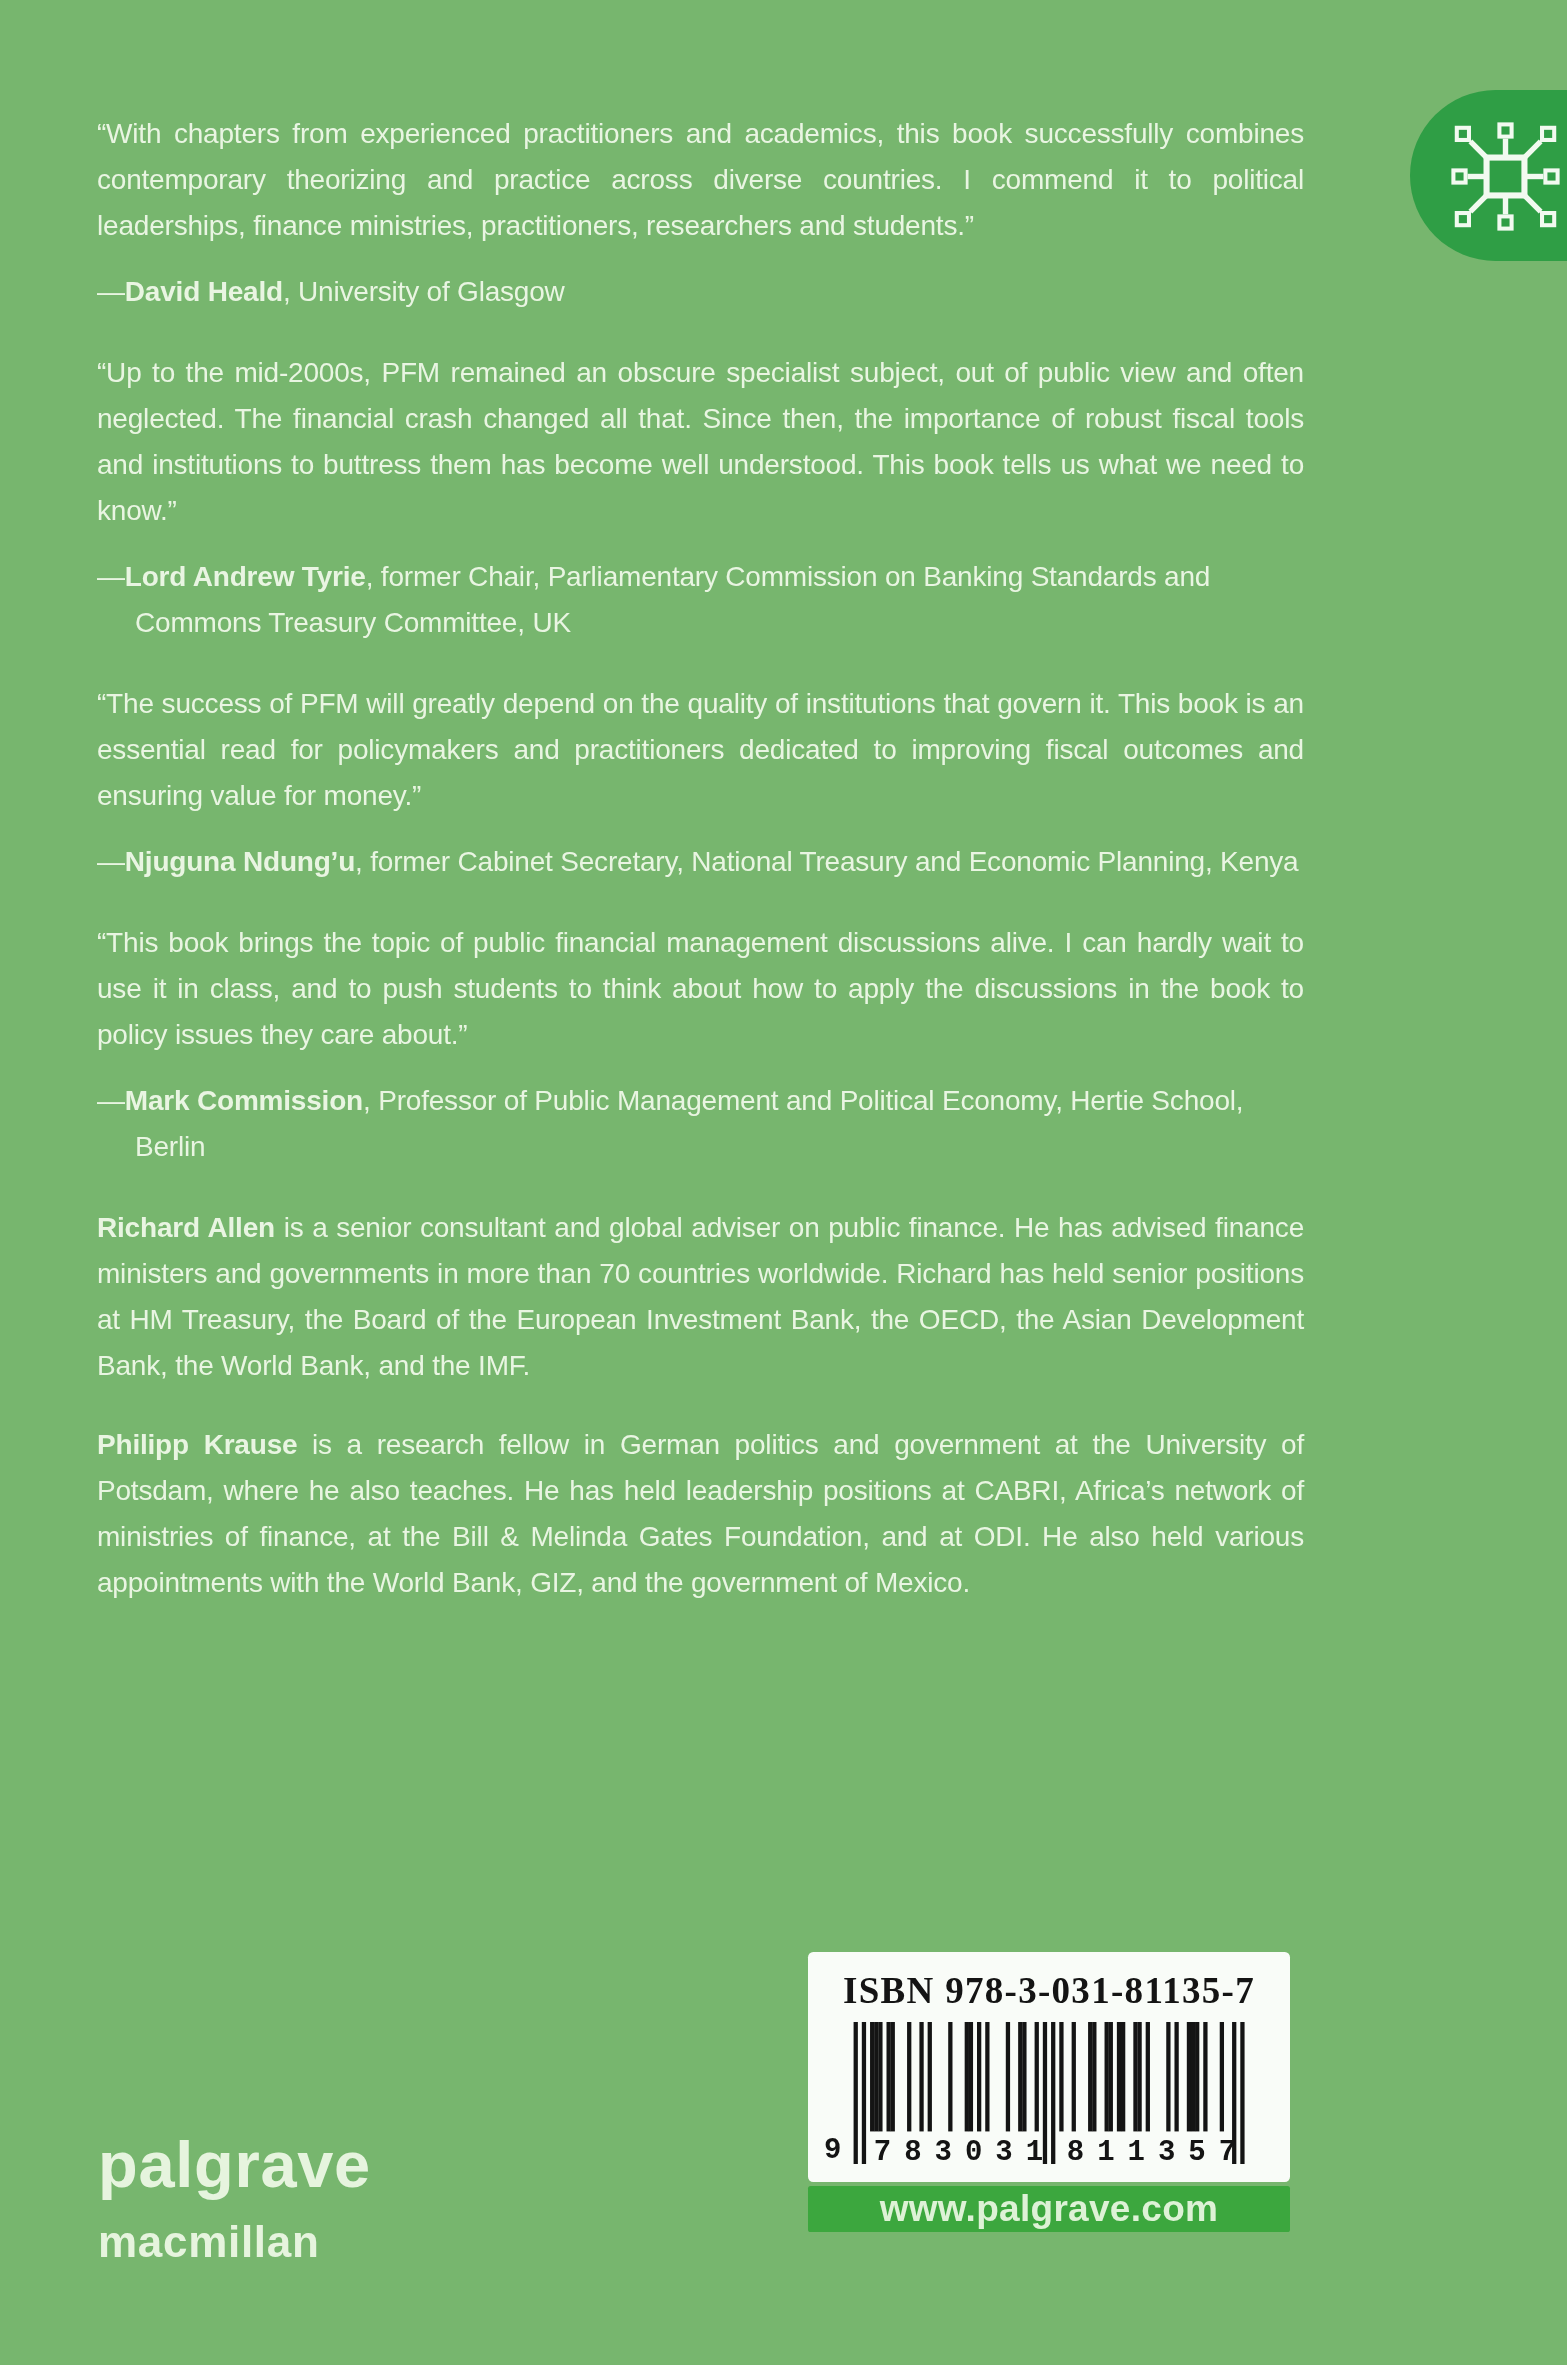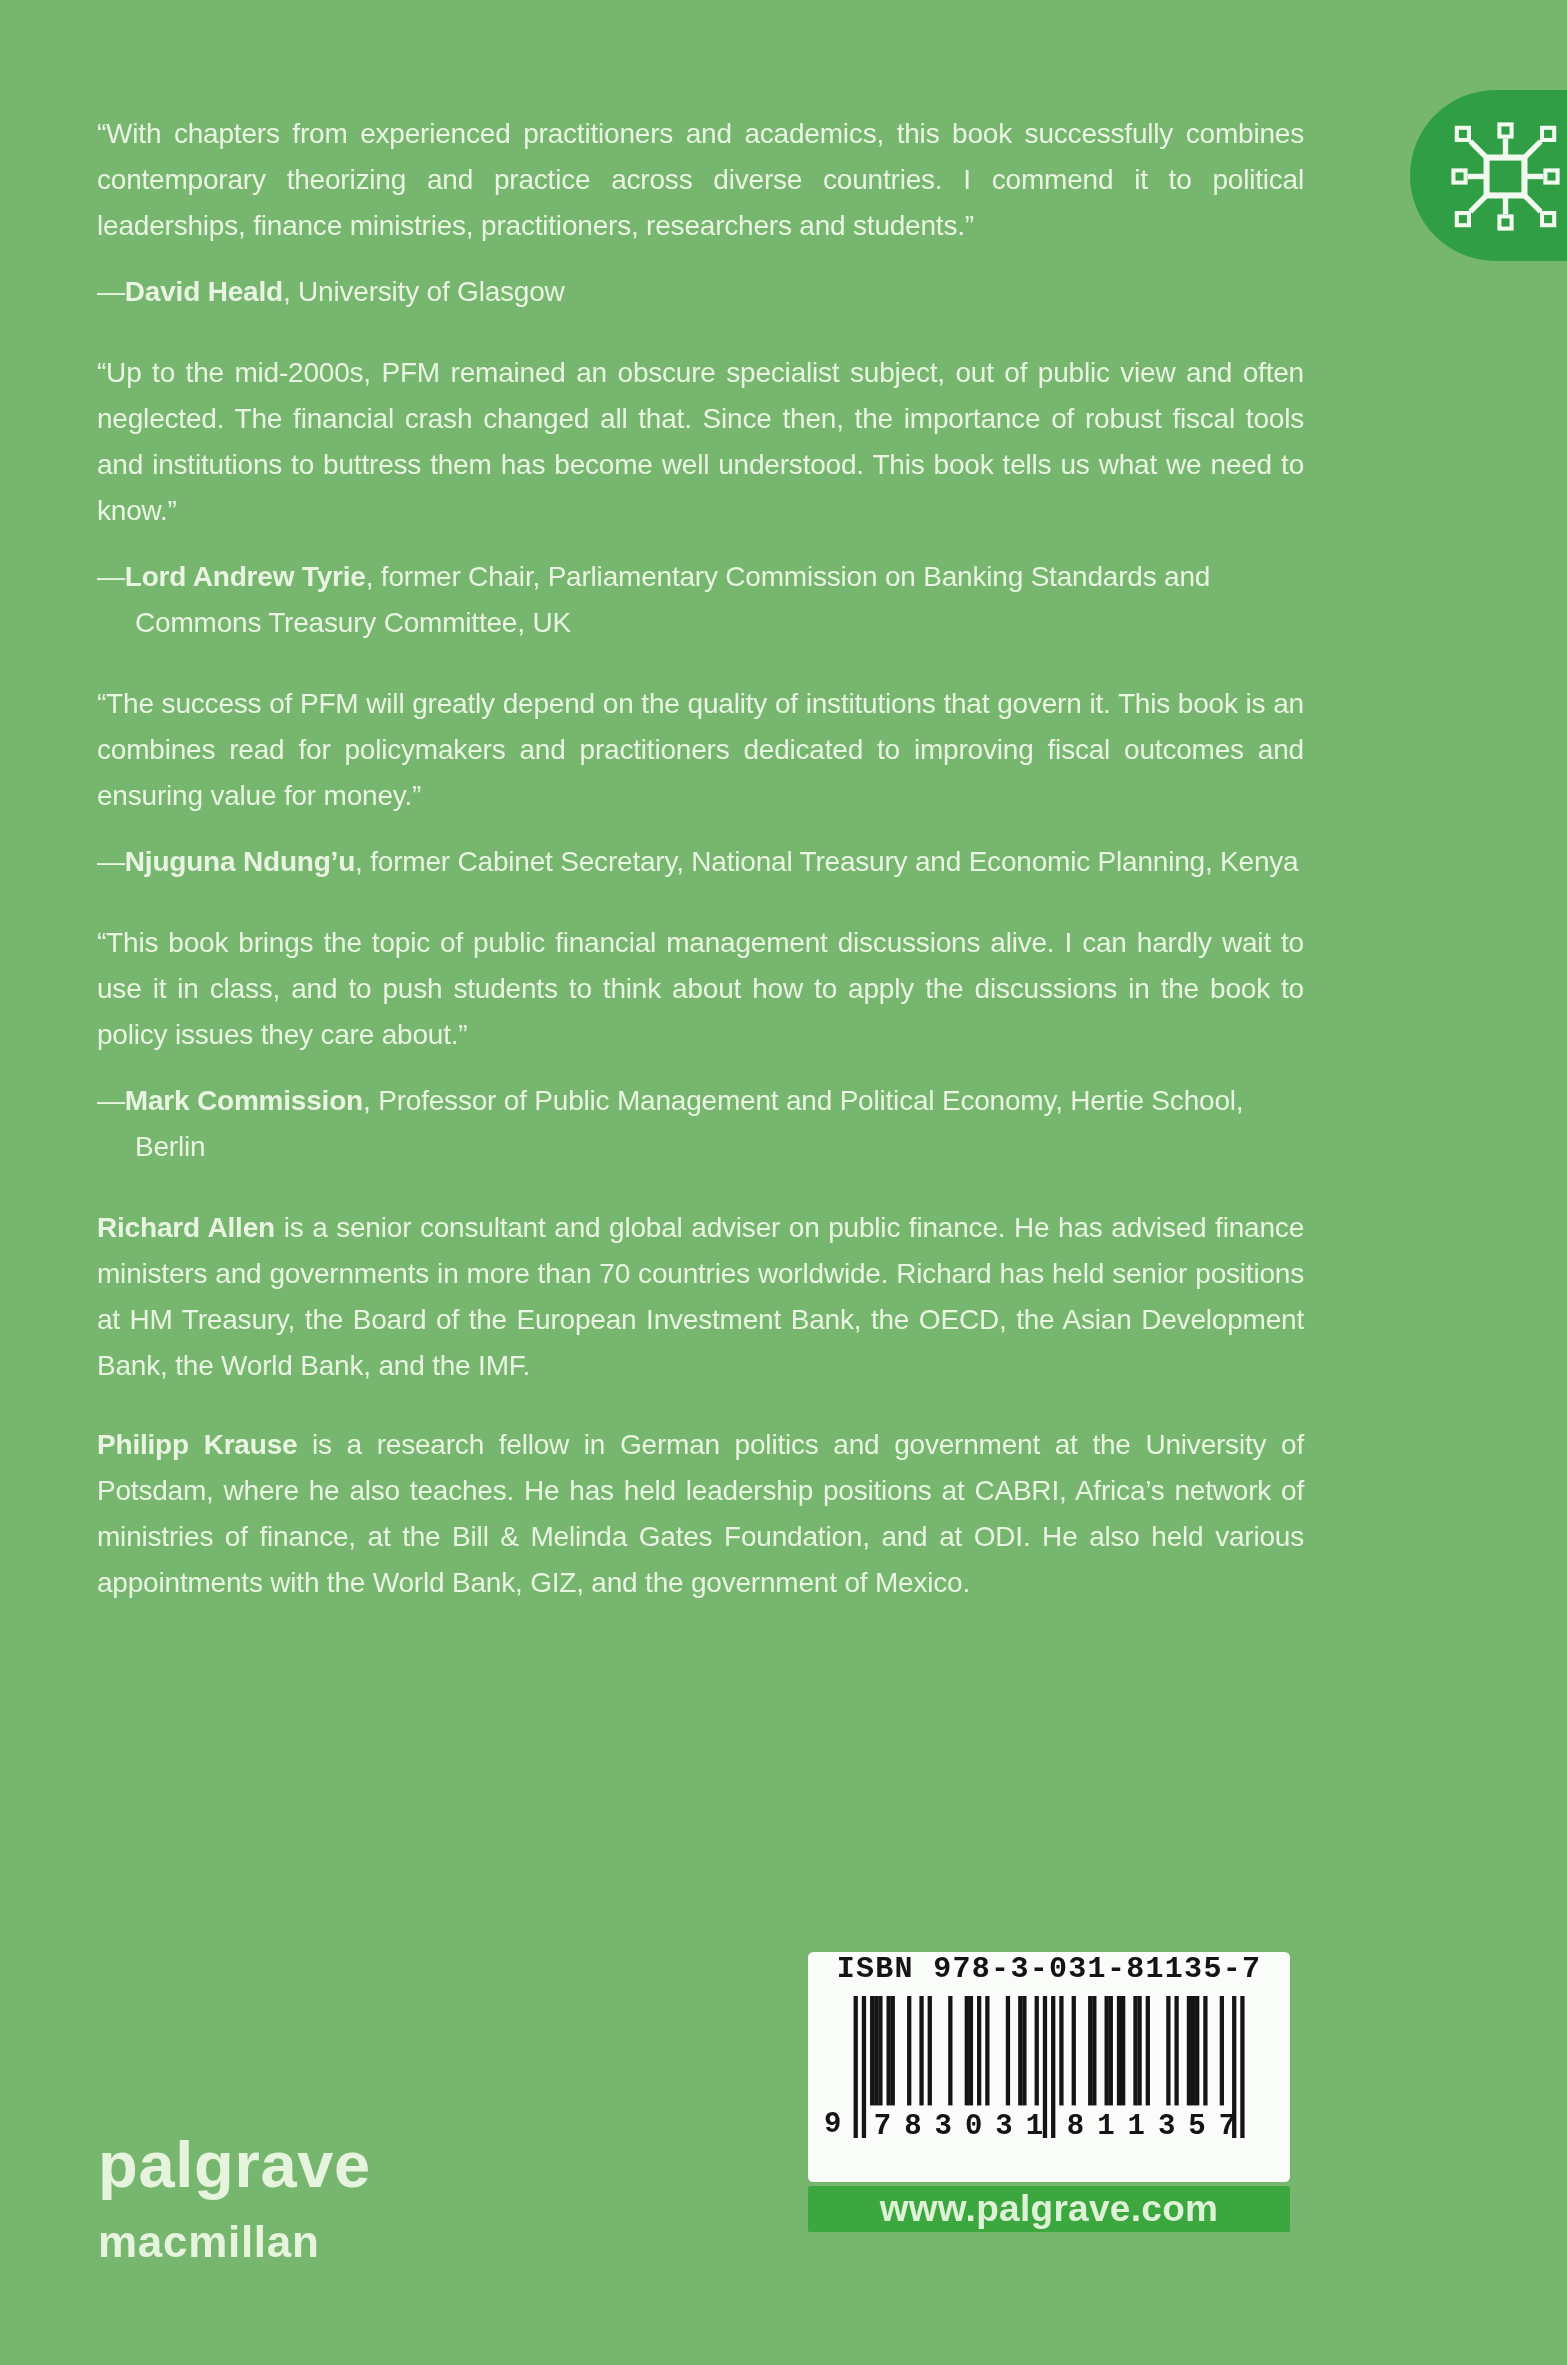--- a/index.html
+++ b/index.html
@@ -44,24 +44,25 @@
 
   
   .barcode-box{
     position:absolute;left:808px;top:1952px;
     width:482px;height:230px;
     background:#f9fcf8;
     border-radius:5.2px;
     color:#141414;
   }
   .isbn{
+    margin-top:17px;
     text-align:center;
-    font-family:Liberation Mono, monospace;
+    font-family:Liberation Serif, serif;
     font-weight:700;
-    font-size:30px;
+    font-size:37px;
     letter-spacing:1.3px;
     white-space:nowrap;
   }
   .bars-wrap{
     position:relative;
     width:392px;height:142px;
     margin:10.4px auto 0;
   }
   .bars-wrap svg{position:absolute;left:0;top:0;}
   .lead-digit{
@@ -132,21 +133,21 @@
       <p class="qtext">“With chapters from experienced practitioners and academics, this book successfully combines contemporary theorizing and practice across diverse countries. I commend it to political leaderships, finance ministries, practitioners, researchers and students.”</p>
       <p class="attr"><span>—</span><span class="bold">David Heald</span><span>, University of Glasgow</span></p>
     </div>
 
     <div class="quote">
       <p class="qtext">“Up to the mid-2000s, PFM remained an obscure specialist subject, out of public view and often neglected. The financial crash changed all that. Since then, the importance of robust fiscal tools and institutions to buttress them has become well understood. This book tells us what we need to know.”</p>
       <p class="attr"><span>—</span><span class="bold">Lord Andrew Tyrie</span><span>, former Chair, Parliamentary Commission on Banking Standards and Commons Treasury Committee, UK</span></p>
     </div>
 
     <div class="quote">
-      <p class="qtext">“The success of PFM will greatly depend on the quality of institutions that govern it. This book is an combines read for policymakers and practitioners dedicated to improving fiscal outcomes and ensuring value for money.”</p>
+      <p class="qtext">“The success of PFM will greatly depend on the quality of institutions that govern it. This book is an essential read for policymakers and practitioners dedicated to improving fiscal outcomes and ensuring value for money.”</p>
       <p class="attr"><span>—</span><span class="bold">Njuguna Ndung’u</span><span>, former Cabinet Secretary, National Treasury and Economic Planning, Kenya</span></p>
     </div>
 
     <div class="quote">
       <p class="qtext">“This book brings the topic of public financial management discussions alive. I can hardly wait to use it in class, and to push students to think about how to apply the discussions in the book to policy issues they care about.”</p>
       <p class="attr"><span>—</span><span class="bold">Mark Commission</span><span>, Professor of Public Management and Political Economy, Hertie School, Berlin</span></p>
     </div>
 
     <div class="bios">
       <p class="bio"><span class="bold">Richard Allen</span><span> is a senior consultant and global adviser on public finance. He has advised finance ministers and governments in more than 70 countries worldwide. Richard has held senior positions at HM Treasury, the Board of the European Investment Bank, the OECD, the Asian Development Bank, the World Bank, and the IMF.</span></p>

